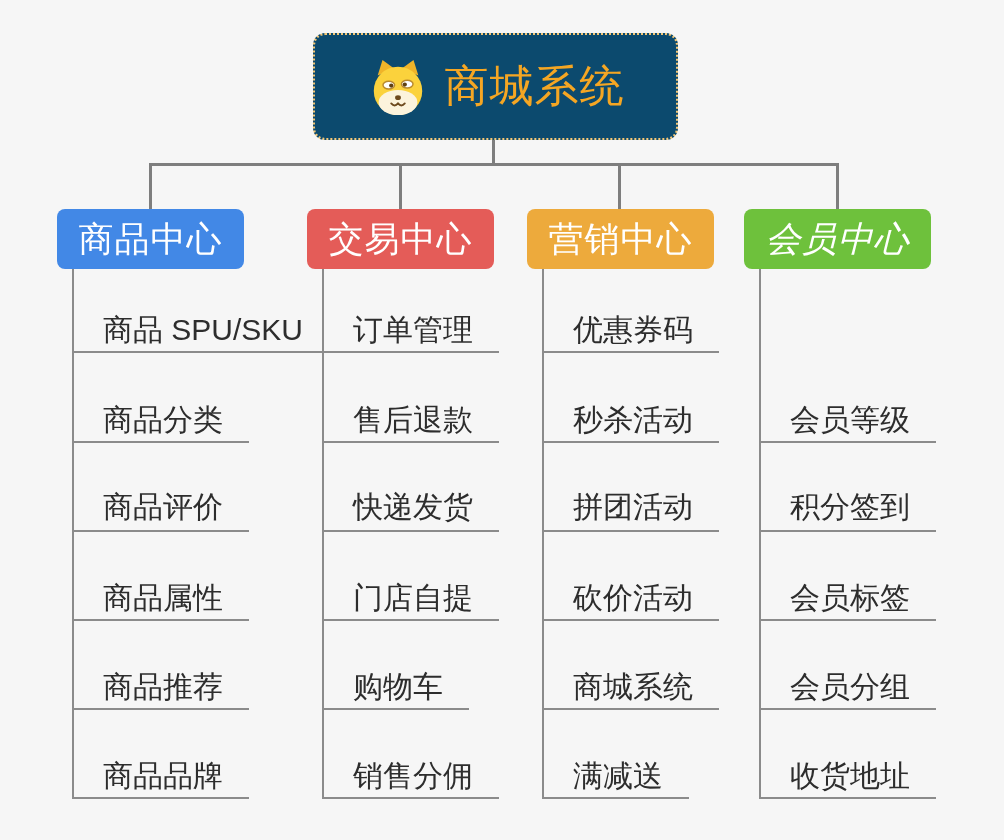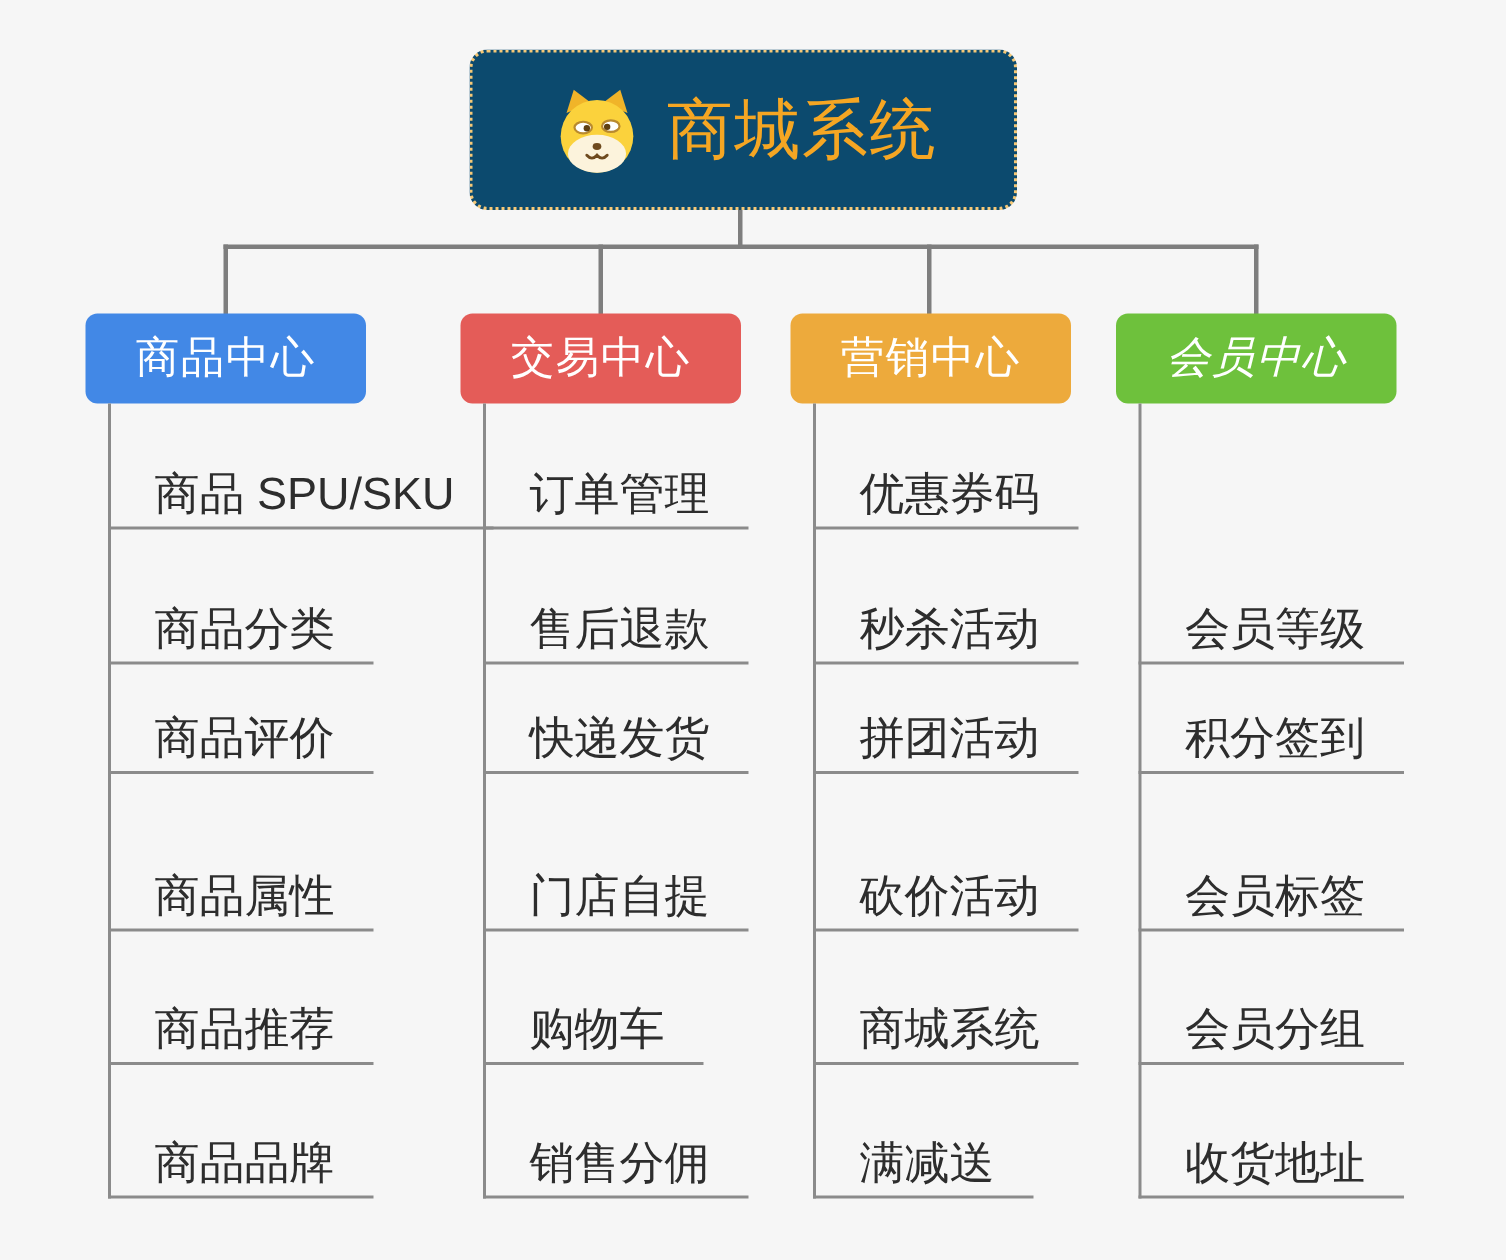--- a/index.html
+++ b/index.html
@@ -22,28 +22,28 @@
   .drop{top:163px;width:3px;height:47px;}
   #drop-0{left:149px;} #drop-1{left:399px;} #drop-2{left:618px;} #drop-3{left:836px;}
 
   
   .branch{position:absolute;top:0;width:250px;height:840px;}
   .branch-0{left:57px;} .branch-1{left:307px;} .branch-2{left:527px;} .branch-3{left:744px;}
   .bhead{
     position:absolute;left:0;top:209px;width:187px;height:60px;border-radius:8px;
     display:flex;align-items:center;justify-content:center;
   }
-  .bhead-label{color:#ffffff;font-size:29px;letter-spacing:1px;white-space:nowrap;}
+  .bhead-label{color:#ffffff;font-size:35px;letter-spacing:1px;white-space:nowrap;}
   .spine{position:absolute;left:15px;top:269px;width:2px;height:530px;background:var(--line,#8b8b8b);}
   .item{
     position:absolute;left:15px;display:inline-block;white-space:nowrap;
     font-size:30px;line-height:34px;color:var(--ink,#2d2d2d);
     padding:0 26px 4px 31px;border-bottom:2px solid var(--line,#8b8b8b);
   }
-  .i0{top:313px;} .i1{top:403px;} .i2{top:476px;} .i3{top:581px;} .i4{top:670px;} .i5{top:759px;}
+  .i0{top:313px;} .i1{top:403px;} .i2{top:492px;font-family:Liberation Mono, monospace;} .i3{top:581px;} .i4{top:670px;} .i5{top:759px;}
 </style>
 </head>
 <body>
 
 <div id="canvas" style="--bg: #f6f6f6; --conn: #7e7e7e; --line: #8b8b8b; --ink: #2d2d2d;">
 
   <div id="root-node" style="border-color: rgb(245, 200, 119);">
     <span class="doge">
       <svg viewBox="0 0 64 64" width="62" height="62" aria-hidden="true">
         <polygon points="11,20 16,4 28,13" fill="#f0b429"></polygon>

